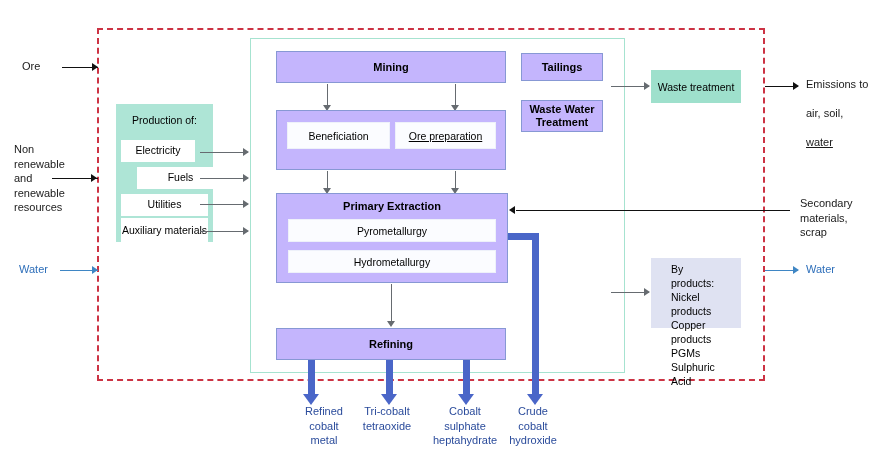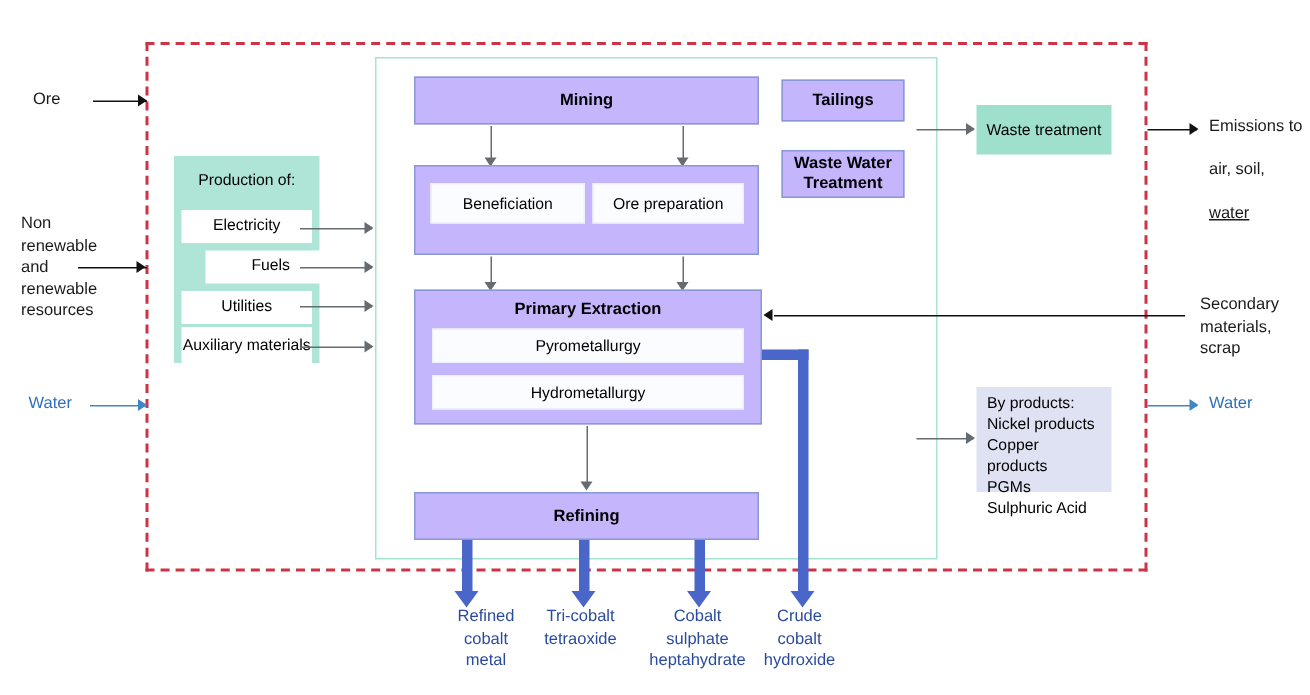--- a/index.html
+++ b/index.html
@@ -73,21 +73,21 @@
     display: flex; align-items: center; justify-content: center;
     text-align: center; font-size: 10.5px; color: #000;
   }
 
   
   .lavbox {
     background: #dfe2f2;
     font-size: 10.5px;
     color: #000;
     line-height: 1.33;
-    padding: 5px 7px;
+    padding: 5px 20px;
     white-space: pre-line;
   }
 
   
   .tlabel {
     font-size: 11px;
     color: #1a1a1a;
     line-height: 1.32;
     white-space: pre-line;
   }
@@ -142,21 +142,21 @@
   <div class="ah right-k" style="left:91px; top:174px;"></div>
 
   <div class="abs tlabel blue" style="left:19px; top:262px; width:60px;">Water</div>
   <div class="ln h b" style="left:60px; top:270px; width:38px;"></div>
   <div class="ah right-b" style="left:92px; top:266px;"></div>
 
   <div class="abs mintfill" style="left:116px; top:104px; width:97px; height:138px;"></div>
 
   <div class="abs mintlabel" style="left:120px; top:109px; width:89px; height:22px;">Production of:</div>
 
-  <div class="abs whitebox" style="left:121px; top:140px; width:87px; height:22px;">Electricity</div>
+  <div class="abs whitebox" style="left:121px; top:140px; width:74px; height:22px;">Electricity</div>
   <div class="abs whitebox" style="left:137px; top:167px; width:87px; height:22px;">Fuels</div>
   <div class="abs whitebox" style="left:121px; top:194px; width:87px; height:22px;">Utilities</div>
   <div class="abs whitebox" style="left:121px; top:218px; width:87px; height:26px;">Auxiliary
 materials</div>
 
   <div class="ln h g" style="left:200px; top:152px; width:48px;"></div>
   <div class="ah right-g" style="left:243px; top:148px;"></div>
 
   <div class="ln h g" style="left:200px; top:178px; width:48px;"></div>
   <div class="ah right-g" style="left:243px; top:174px;"></div>
@@ -169,21 +169,21 @@
 
   <div class="abs pbox bold" style="left:276px; top:51px; width:230px; height:32px;">Mining</div>
 
   <div class="ln v g" style="left:327px; top:84px; height:24px;"></div>
   <div class="ah down-g" style="left:323px; top:105px;"></div>
   <div class="ln v g" style="left:455px; top:84px; height:24px;"></div>
   <div class="ah down-g" style="left:451px; top:105px;"></div>
 
   <div class="abs pbox" style="left:276px; top:110px; width:230px; height:60px;"></div>
   <div class="abs subbox" style="left:287px; top:122px; width:103px; height:27px;">Beneficiation</div>
-  <div class="abs subbox" style="left:395px; top:122px; width:101px; height:27px;">Ore preparation</div>
+  <div class="abs subbox" style="left:395px; top:122px; width:101px; height:27px;text-decoration:underline;">Ore preparation</div>
 
   <div class="ln v g" style="left:327px; top:171px; height:20px;"></div>
   <div class="ah down-g" style="left:323px; top:188px;"></div>
   <div class="ln v g" style="left:455px; top:171px; height:20px;"></div>
   <div class="ah down-g" style="left:451px; top:188px;"></div>
 
   <div class="abs pbox" style="left:276px; top:193px; width:232px; height:90px; align-items:flex-start;"></div>
   <div class="abs" style="left:276px; top:200px; width:232px; text-align:center; font-size:11px; font-weight:bold; color:#000;">Primary  Extraction</div>
   <div class="abs subbox" style="left:288px; top:219px; width:208px; height:23px;">Pyrometallurgy</div>
   <div class="abs subbox" style="left:288px; top:250px; width:208px; height:23px;">Hydrometallurgy</div>

